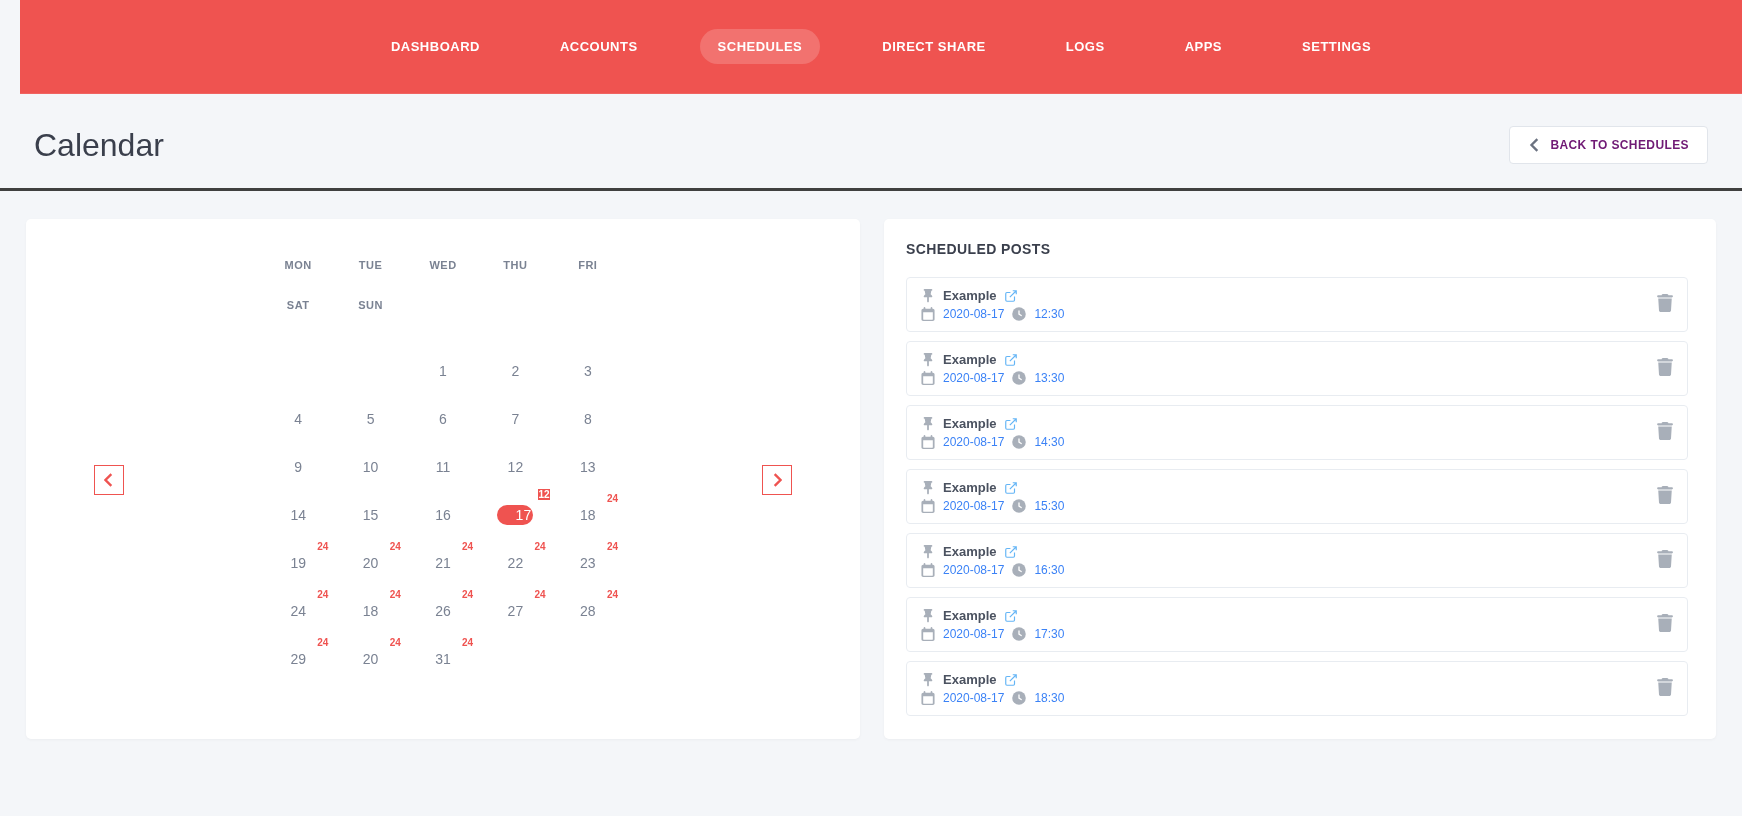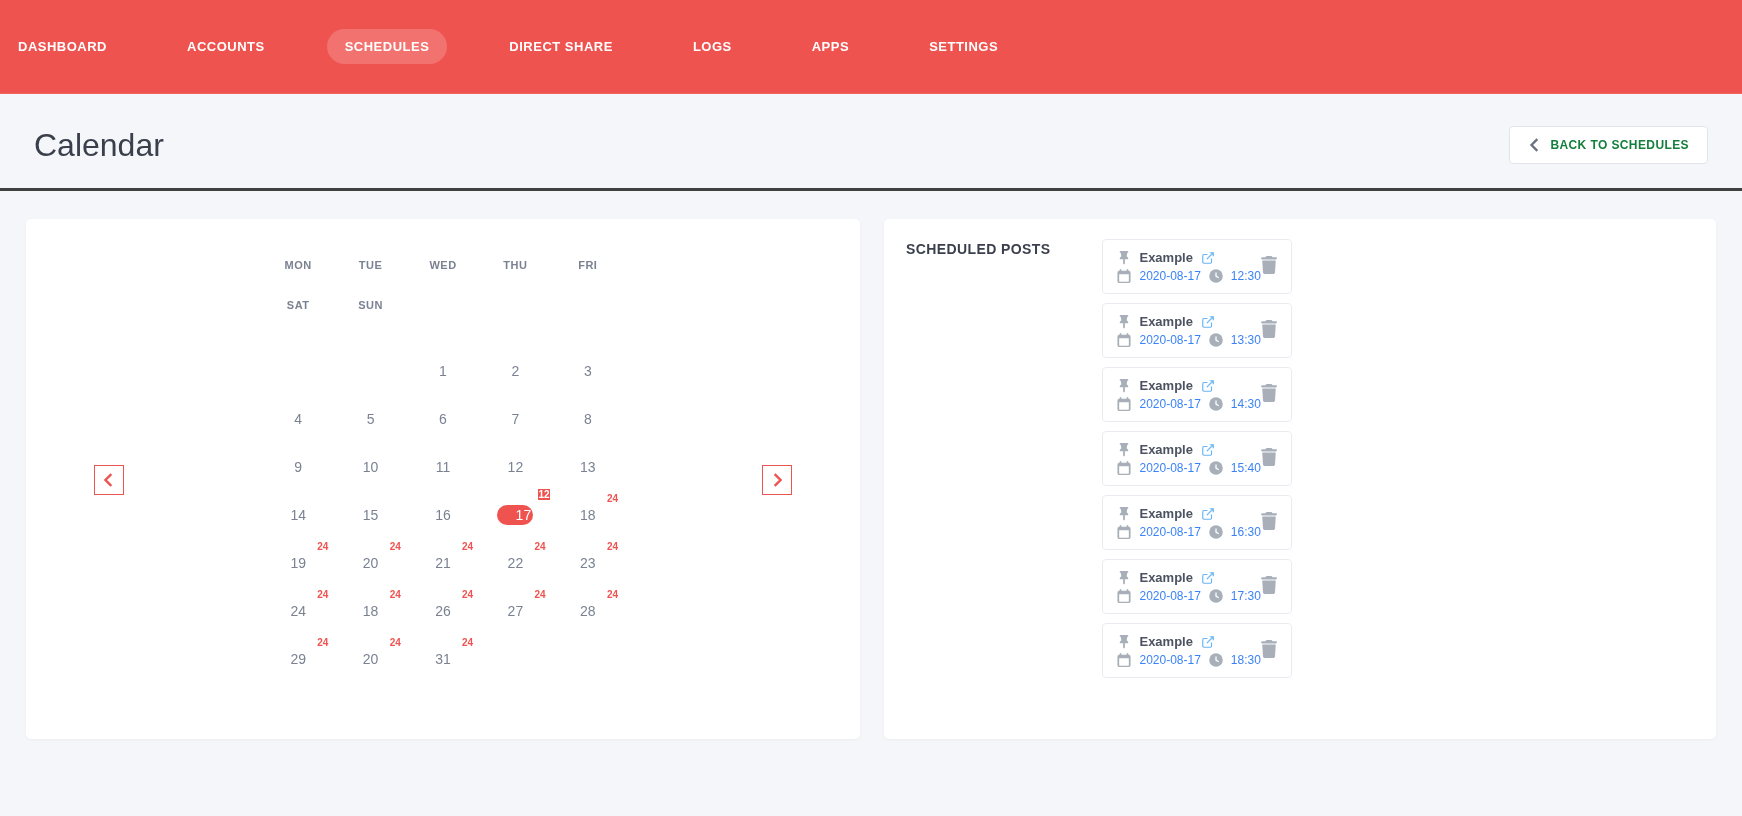--- a/index.html
+++ b/index.html
@@ -7,21 +7,23 @@
   font-family:"Segoe UI",Helvetica,Arial,sans-serif;
   background:#f4f6f9;
   color:#3a3f4c;
   width:1742px;
 }
 .topbar {
   background:#ef5350;
   height:94px;
   display:flex;
   align-items:center;
+  justify-content:center;
   border-bottom:1px solid rgba(255,255,255,0.1);
+  margin-left:20px;
 }
 .nav {
   display:flex;
   gap:44px;
   align-items:center;
 }
 .nav a {
   color:#fff;
   font-size:13px;
   font-weight:600;
@@ -46,21 +48,21 @@
   font-weight:500;
   color:#3a3f4c;
 }
 .back-btn {
   background:#fff;
   border:1px solid #e1e5eb;
   padding:11px 18px;
   font-size:12px;
   font-weight:600;
   letter-spacing:.4px;
-  color:#15803d;
+  color:#701a75;
   border-radius:4px;
   cursor:pointer;
   display:flex;
   align-items:center;
   gap:8px;
 }
 .back-btn svg { width:8px; height:12px; }
 .content {
   padding:28px 26px;
   display:flex;
@@ -170,23 +172,22 @@
   cursor:pointer;
   display:flex;
   align-items:center;
   gap:10px;
 }
 .schedule-btn svg { width:12px; height:12px; fill:#fff; }
 
 .posts-card {
   flex:1;
   display:flex;
-  flex-direction:row;
+  flex-direction:column;
   min-height:520px;
-  gap:8px;
 }
 .posts-card-title {
   padding:22px 22px 0;
   font-size:14px;
   font-weight:600;
   letter-spacing:.4px;
   color:#3a3f4c;
 }
 .posts-scroll {
   margin-top:20px;
@@ -539,21 +540,21 @@
                 </svg>
               </span>
               <span>2020-08-17</span>
               <span class="icon">
                 <svg viewBox="0 0 512 512">
                   <path d="M256 8C119 8 8 119 8 256s111 248 248 248 248-111 248-248S393 8 256 8zm0 448c-110 0-200-90-200-200S146 56 256 56s200 90 200 200-90 200-200 200zm61-255l-77-30V120c0-13-11-24-24-24s-24 11-24 24v144c0 10 6 19 15 22l94 37c12 5 26-1 31-14s-1-26-15-31z" opacity="0"></path>
                   <circle cx="256" cy="256" r="248"></circle>
                   <path fill="#fff" d="M256 120c13 0 24 11 24 24v106l70 42c11 7 15 21 8 33-6 11-21 15-32 8l-82-49c-7-4-12-12-12-21V144c0-13 11-24 24-24z"></path>
                 </svg>
               </span>
-              <span>15:40</span>
+              <span>15:30</span>
             </div>
           </div>
           <span class="trash"><svg viewBox="0 0 448 512">
               <path d="M135 17c6-11 17-17 29-17h120c12 0 23 6 29 17l9 15h96c18 0 32 14 32 32s-14 32-32 32H32C14 96 0 82 0 64s14-32 32-32h96l7-15zM32 128h384l-21 339c-2 25-23 45-48 45H101c-25 0-46-20-48-45L32 128z"></path>
             </svg></span>
         </div>
         <div class="post-item">
           <div class="post-left">
             <div class="post-line1">
               <span class="icon">

